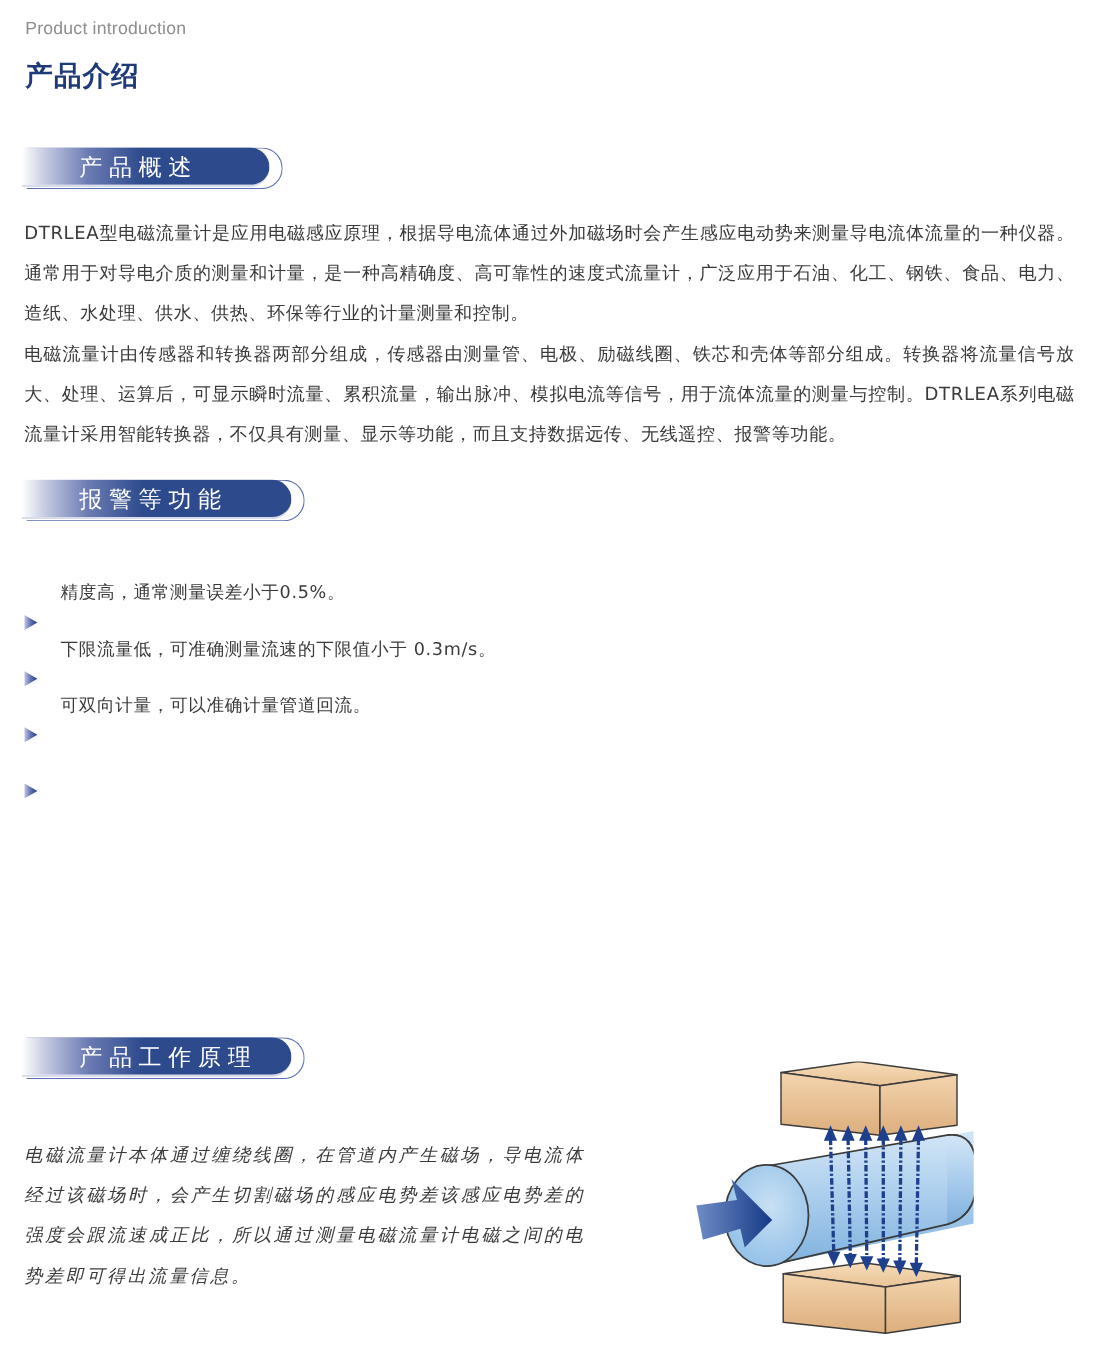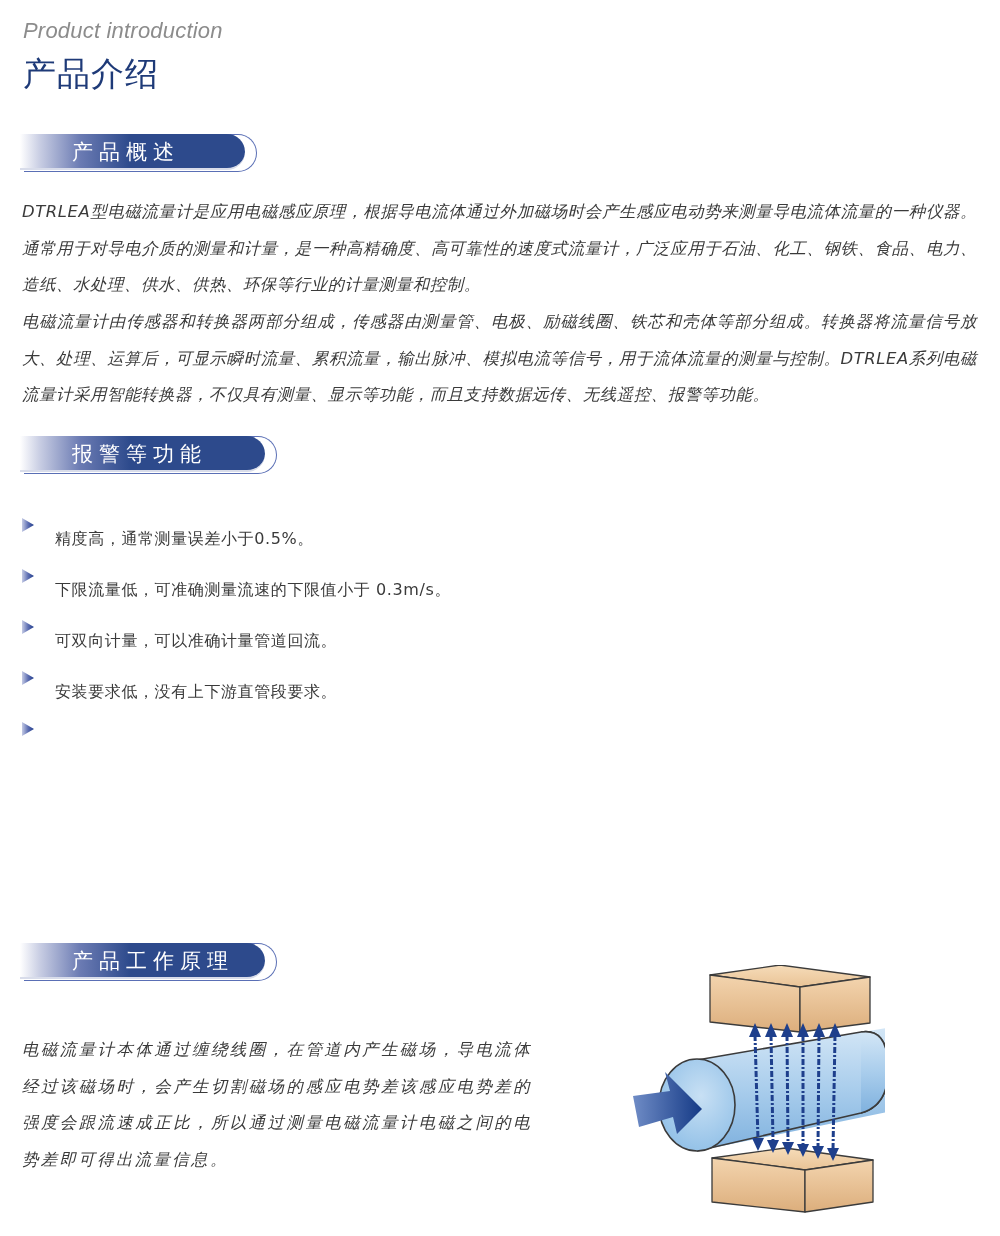--- a/index.html
+++ b/index.html
@@ -2,25 +2,25 @@
 <html><head>
   <meta charset="utf-8">
   <style>
     * { margin: 0; padding: 0; box-sizing: border-box; }
     html, body { width: 1000px; height: 1236px; background: #ffffff; overflow: hidden; }
     body { position: relative; font-family: "DejaVu Sans", "Liberation Sans", sans-serif; color: #333333; }
 
     .eyebrow {
       position: absolute; left: 23px; top: 18px;
       font-family: "Liberation Sans", sans-serif;
-      font-size: 22px; color: #8c8c8c; letter-spacing: 0.2px; font-style: italic;
+      font-size: 16px; color: #8c8c8c; letter-spacing: 0.2px;
     }
     .page-title {
       position: absolute; left: 23px; top: 52px;
-      font-size: 33px; color: #1e3a78; letter-spacing: 1px; font-weight: normal;
+      font-size: 25px; color: #1e3a78; letter-spacing: 1px; font-weight: bold;
     }
 
     
     .section-header { position: absolute; left: 20px; height: 36px; }
     .section-header .outer {
       position: absolute; top: 0; left: 4px; bottom: -2px; right: -2px;
       border: 1.5px solid #5a6fb5; border-left: none;
       border-radius: 0 20px 20px 0;
       background: transparent;
     }
@@ -31,26 +31,26 @@
       border-bottom: 2px solid #d8dcea;
     }
     .section-header .label {
       position: absolute; left: 52px; top: 0; height: 21px; line-height: 36px;
       font-size: 21px; color: #ffffff; letter-spacing: 6px; white-space: nowrap;
     }
 
     .para {
       position: absolute; left: 22px; width: 955px;
       font-size: 16.4px; line-height: 36.5px; color: #3a3a3a;
-      text-align: justify; letter-spacing: 0.6px; font-style: italic;
+      text-align: justify; letter-spacing: 0.6px;
     }
 
     .features { position: absolute; left: 22px; top: 522px; width: 700px; }
     .feature {
-      position: relative; height: 51px; display: flex; align-items: flex-start;
+      position: relative; height: 51px; display: flex; align-items: flex-end;
     }
     .feature .bullet {
       width: 12px; height: 14px; margin-top: -4px;
       clip-path: polygon(0 0, 100% 50%, 0 100%);
       background: linear-gradient(90deg, #c5cbe5 0%, #5f70b3 50%, #1e3a8a 100%);
     }
     .feature .text {
       position: absolute; left: 33px; top: 0; height: 51px; line-height: 34px;
       font-size: 16px; color: #3a3a3a; letter-spacing: 0.6px; white-space: nowrap;
     }
@@ -91,24 +91,20 @@
       <span class="bullet"></span>
       <span class="text">精度高，通常测量误差小于0.5%。</span>
     </li>
     <li class="feature">
       <span class="bullet"></span>
       <span class="text">下限流量低，可准确测量流速的下限值小于 0.3m/s。</span>
     </li>
     <li class="feature">
       <span class="bullet"></span>
       <span class="text">可双向计量，可以准确计量管道回流。</span>
-    </li>
-    <li class="feature">
-      <span class="bullet"></span>
-      <span class="text">安装要求低，没有上下游直管段要求。</span>
     </li>
     <li class="feature">
       <span class="bullet"></span>
     </li>
   </ul>
 
   <div class="section-header" style="top:943px; width:255px;text-decoration:underline;">
     <div class="outer"></div>
     <div class="pill"></div>
     <div class="label">产品工作原理</div>

